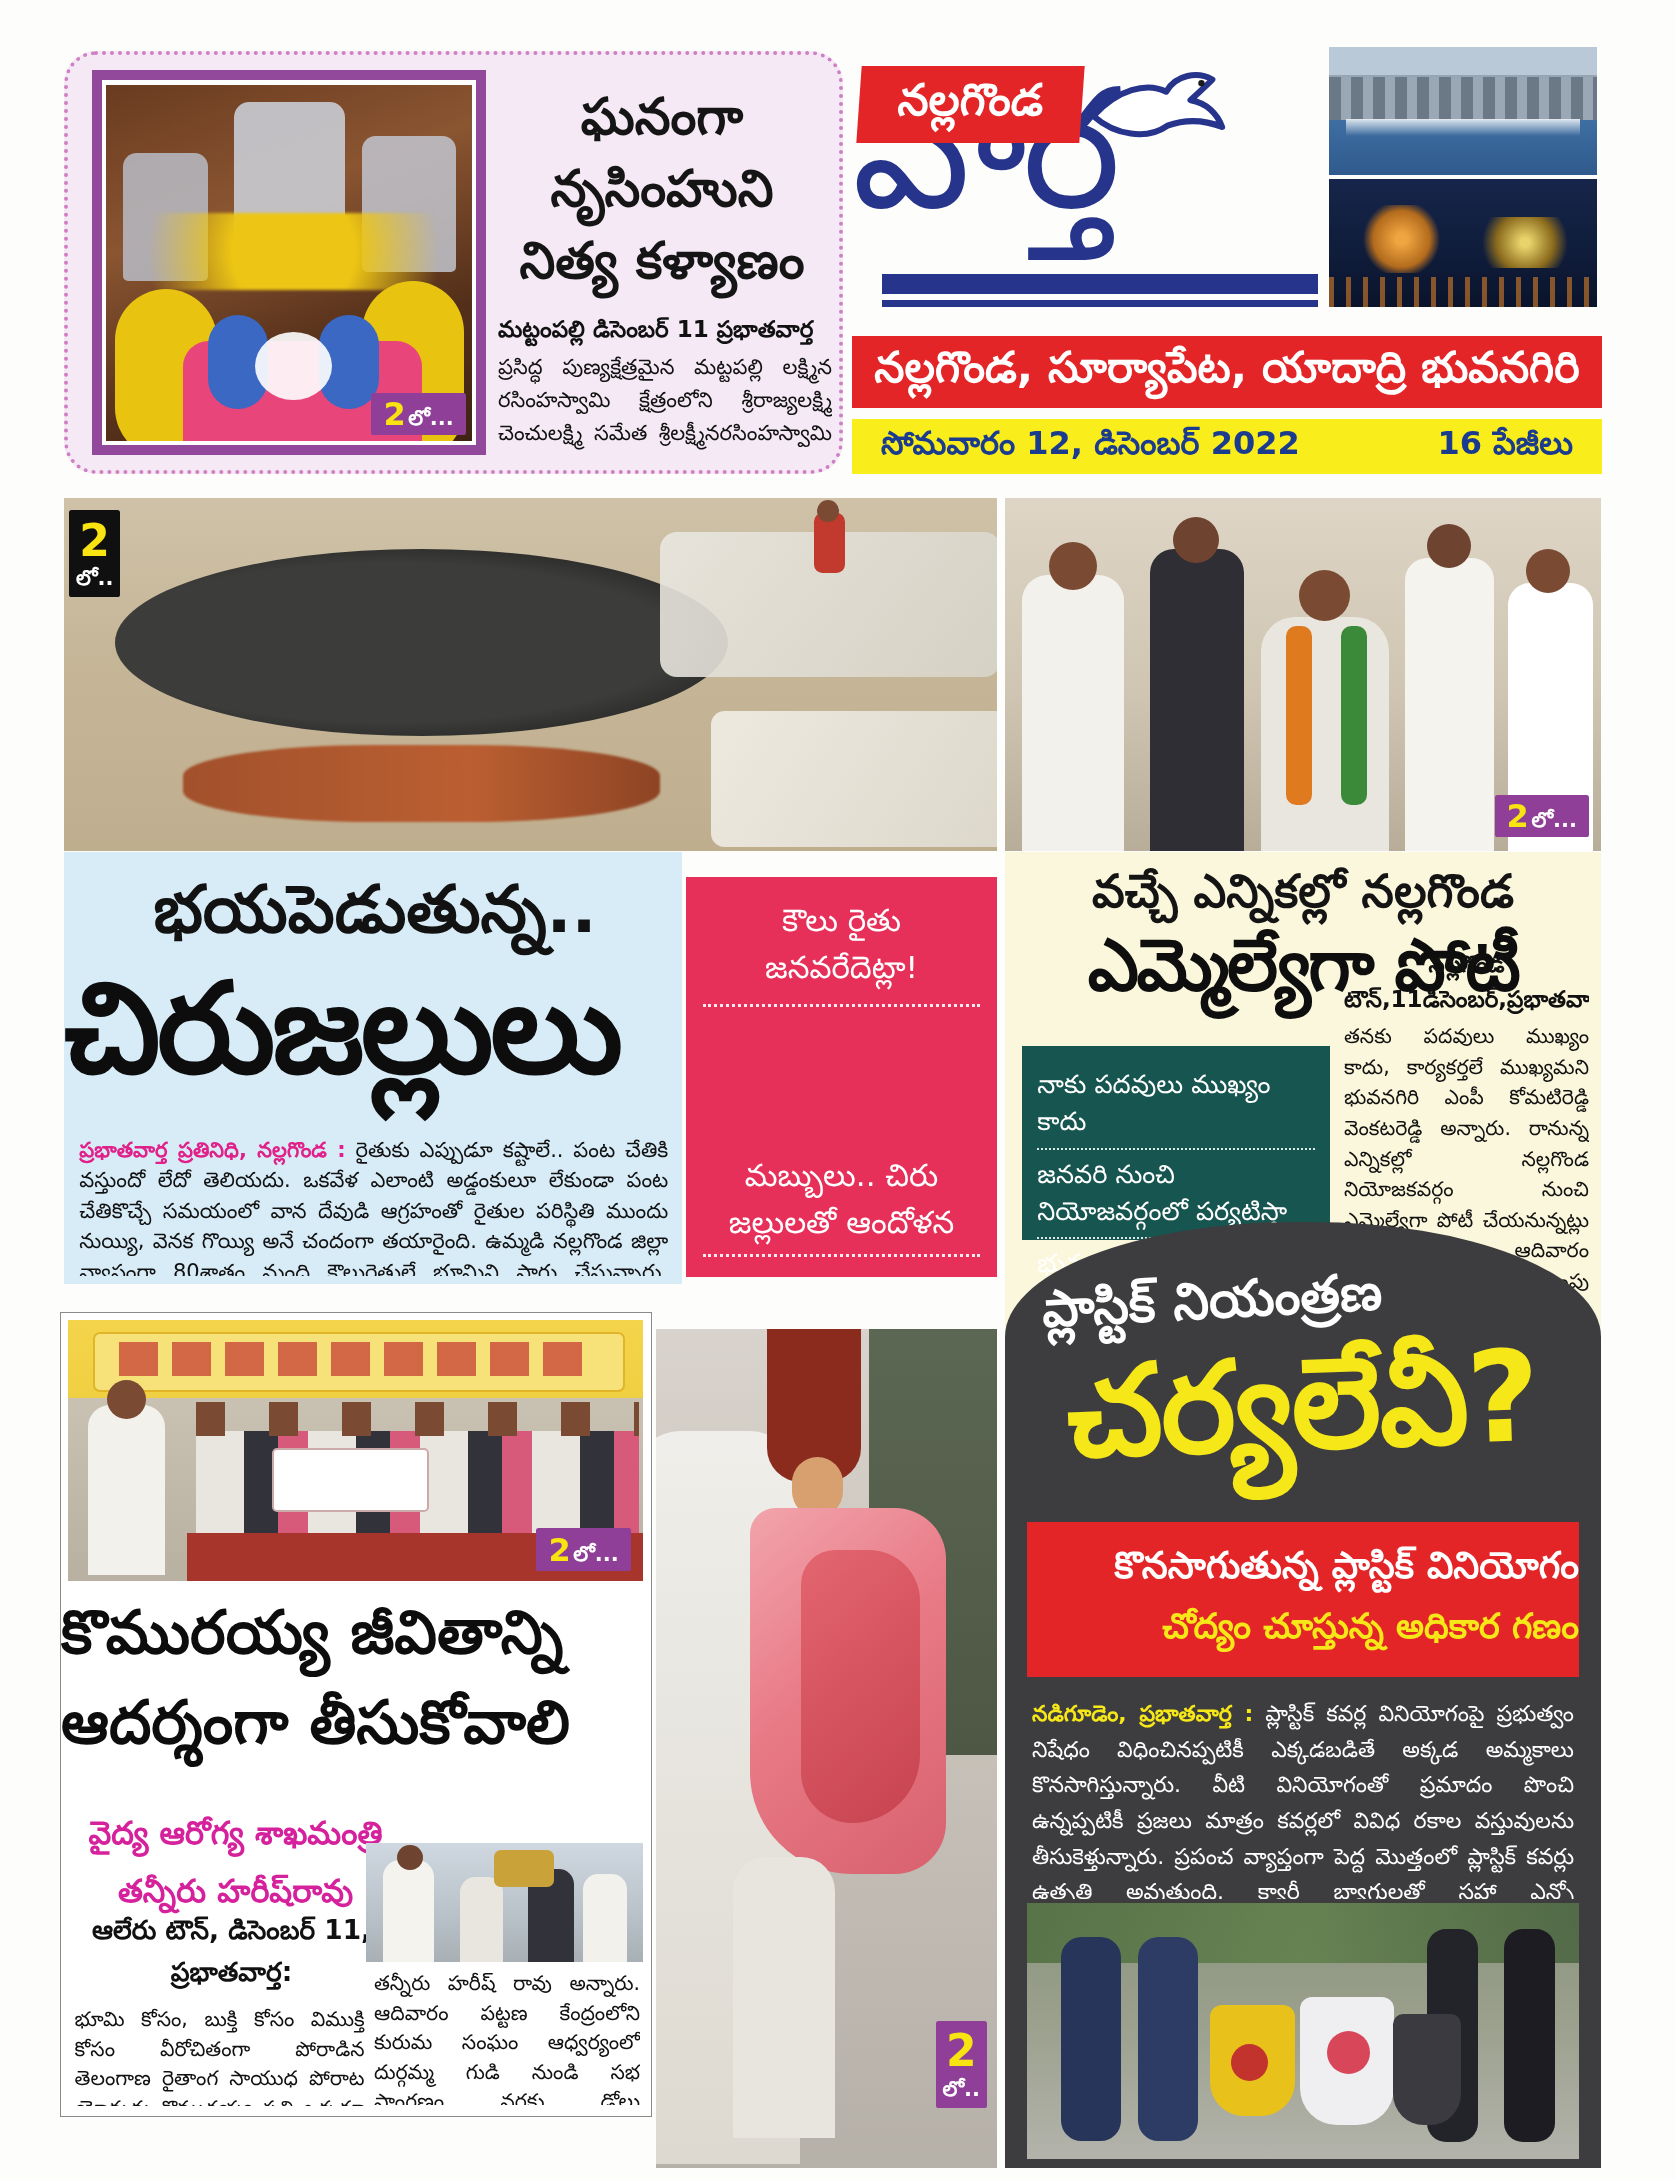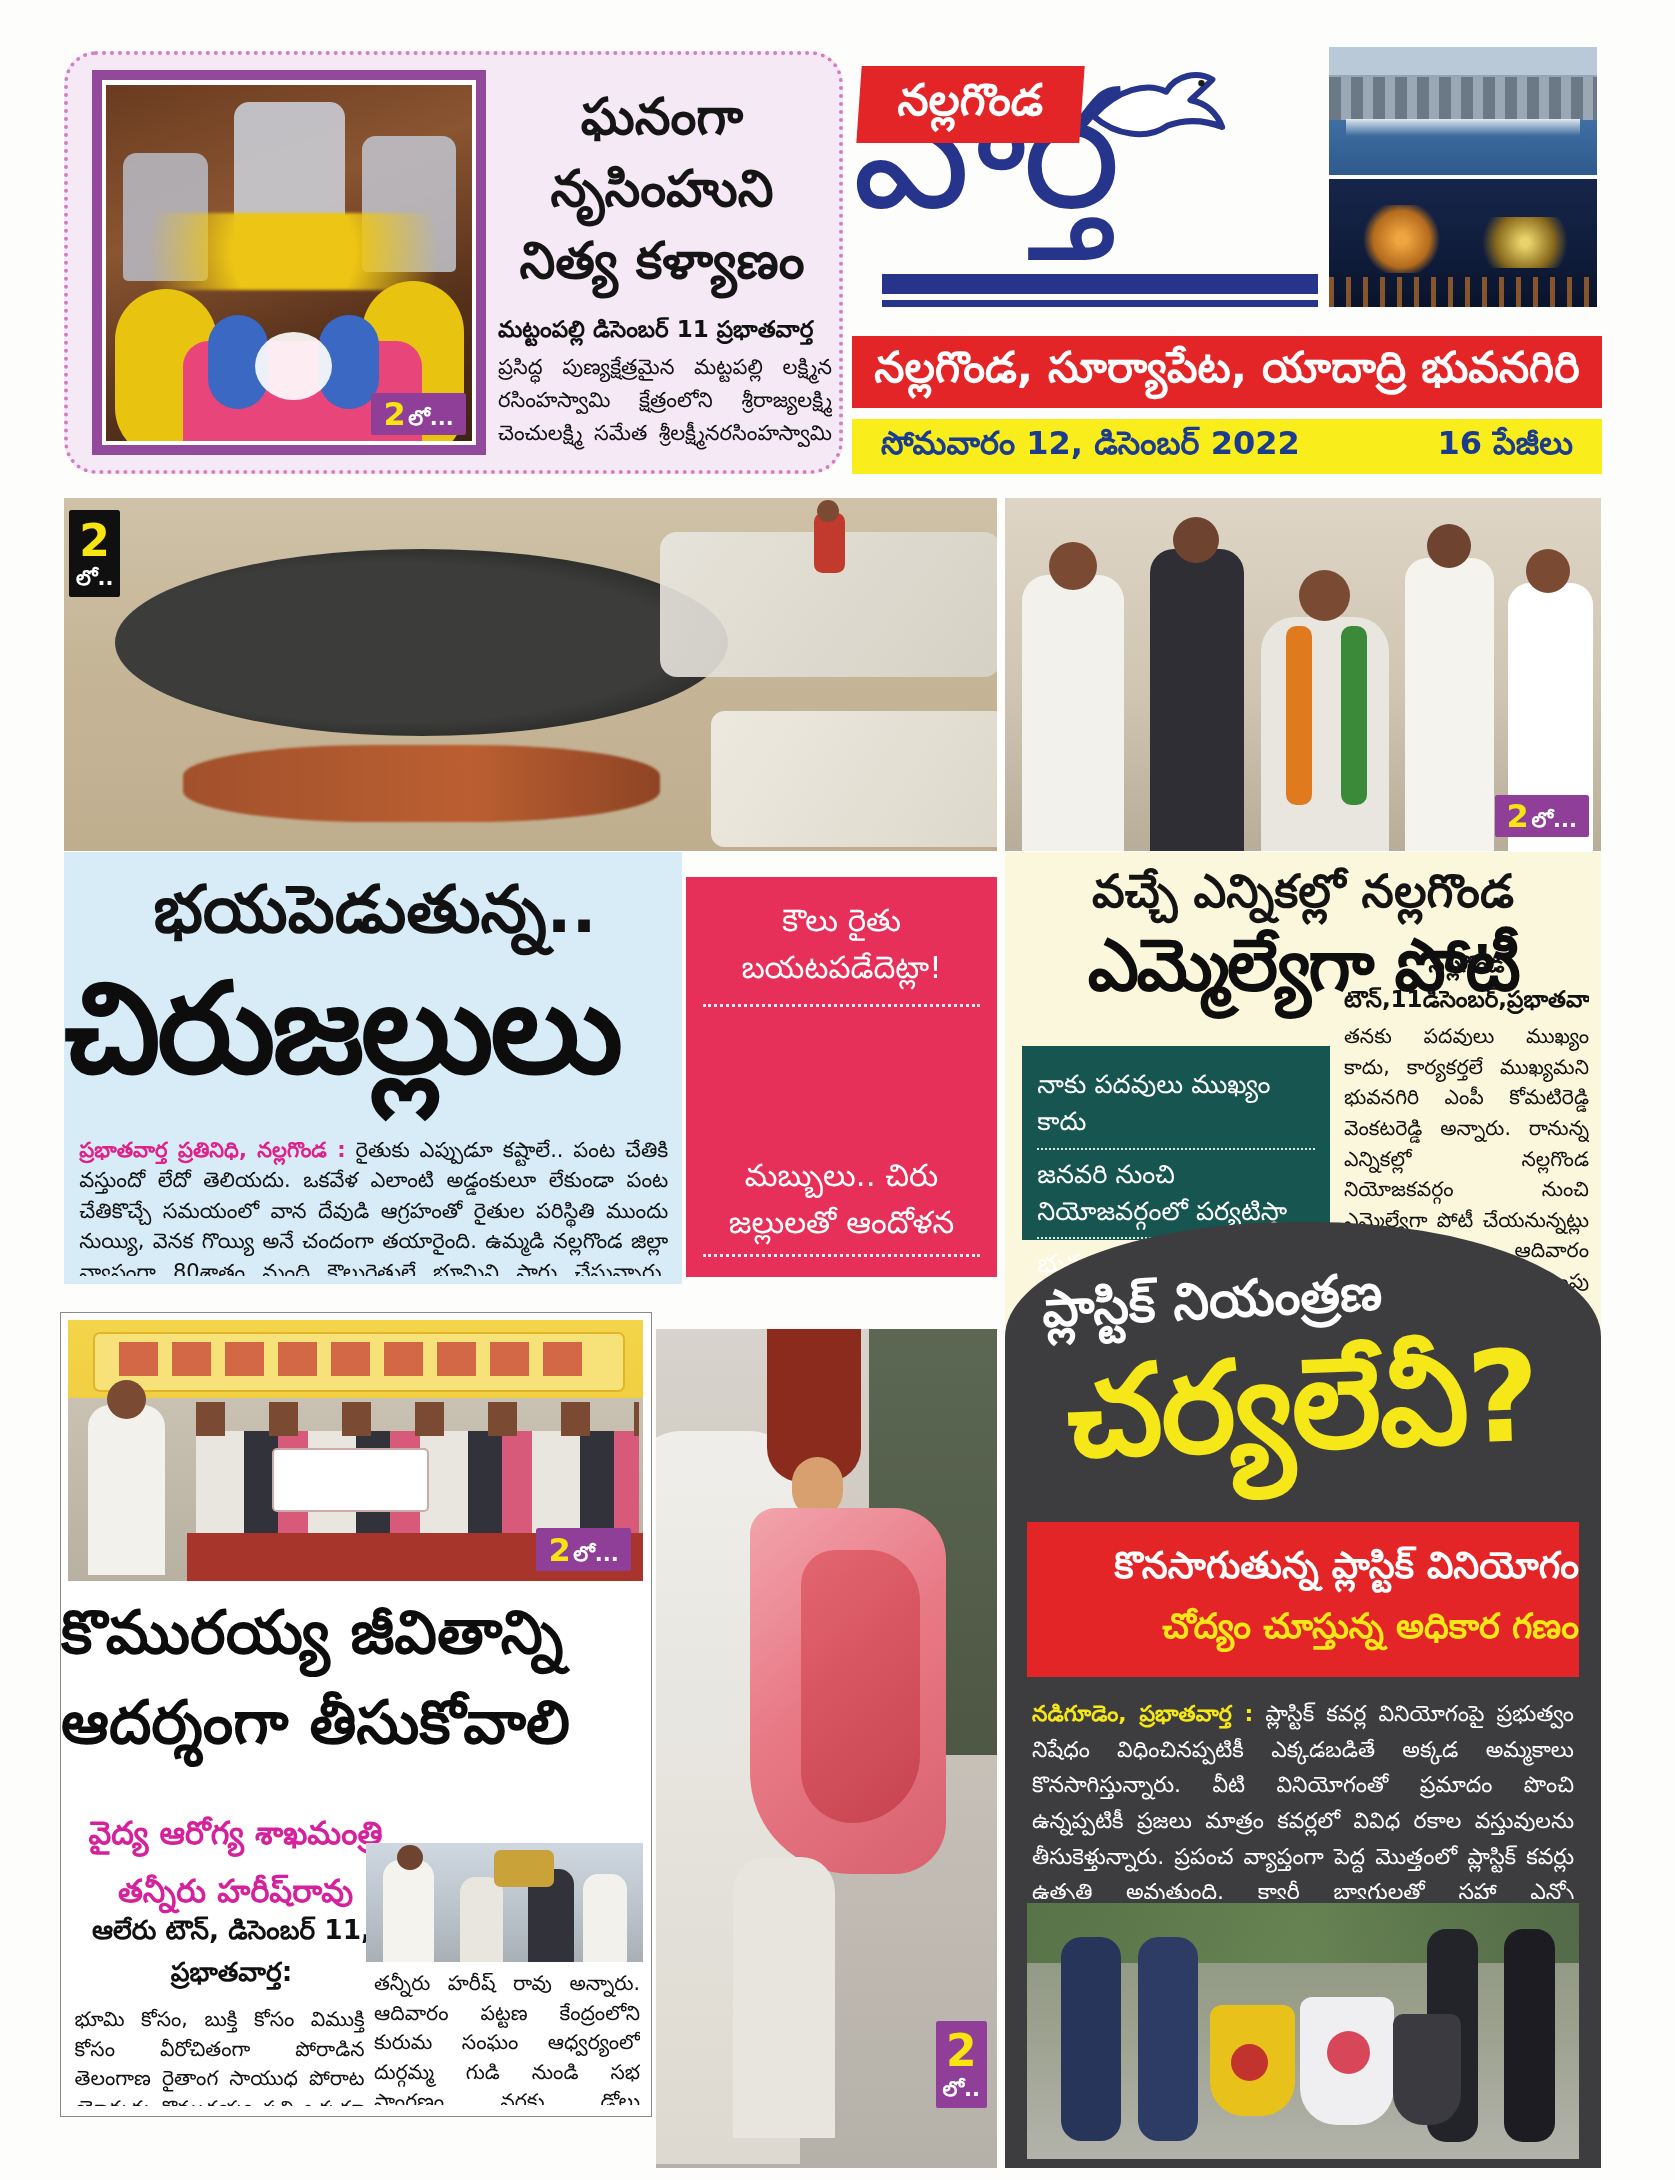--- a/index.html
+++ b/index.html
@@ -178,21 +178,21 @@
 
   <section class="rain-block">
     <div class="rain-kicker">భయపెడుతున్న..</div>
     <div class="rain-hl">చిరుజల్లులు</div>
     <div class="rain-body">
       <b>ప్రభాతవార్త ప్రతినిధి, నల్లగొండ :</b>
       <span>రైతుకు ఎప్పుడూ కష్టాలే..  పంట చేతికి వస్తుందో లేదో తెలియదు. ఒకవేళ ఎలాంటి అడ్డంకులూ లేకుండా పంట చేతికొచ్చే సమయంలో వాన దేవుడి ఆగ్రహంతో రైతుల పరిస్థితి ముందు నుయ్యి, వెనక గొయ్యి అనే చందంగా తయారైంది. ఉమ్మడి నల్లగొండ జిల్లా వ్యాప్తంగా 80శాతం మంది కౌలురైతులే భూమిని సాగు చేస్తున్నారు. జిల్లాలో ఇప్పటి వరకు కేవలం 30శాతం వరకు వరి నూర్పిడి చేశారు. ఇంకా 60శాతం కోతకు సిద్ధంగా ఉంది.</span>
     </div>
   </section>
   <aside class="crimson-box">
-    <div class="q">కౌలు రైతు బయటపడేదెట్లా!</div>
+    <div class="q">కౌలు రైతు జనవరేదెట్లా!</div>
     <div class="q">మబ్బులు.. చిరు జల్లులతో ఆందోళన</div>
   </aside>
 
   <div class="ph" style="left:1005px;top:498px;width:596px;height:353px;background:linear-gradient(#ded5c6 0%,#cfc5b2 55%,#b8ad99 100%)">
     <div class="blob" style="left:17px;top:77px;width:102px;height:281px;background:#f2f1ec;border-radius:25.6px 25.6px 0 0"></div>
     <div class="blob" style="left:44px;top:44px;width:48px;height:48px;background:#7a4a33;border-radius:50%"></div>
     <div class="blob" style="left:145px;top:51px;width:94px;height:307px;background:#2e2e34;border-radius:24px 24px 0 0"></div>
     <div class="blob" style="left:168px;top:19px;width:46px;height:46px;background:#6e4430;border-radius:50%"></div>
     <div class="blob" style="left:256px;top:119px;width:128px;height:239px;background:#e8e6df;border-radius:34px 34px 0 0"></div>
     <div class="blob" style="left:294px;top:72px;width:51px;height:51px;background:#7a4a33;border-radius:50%"></div>

